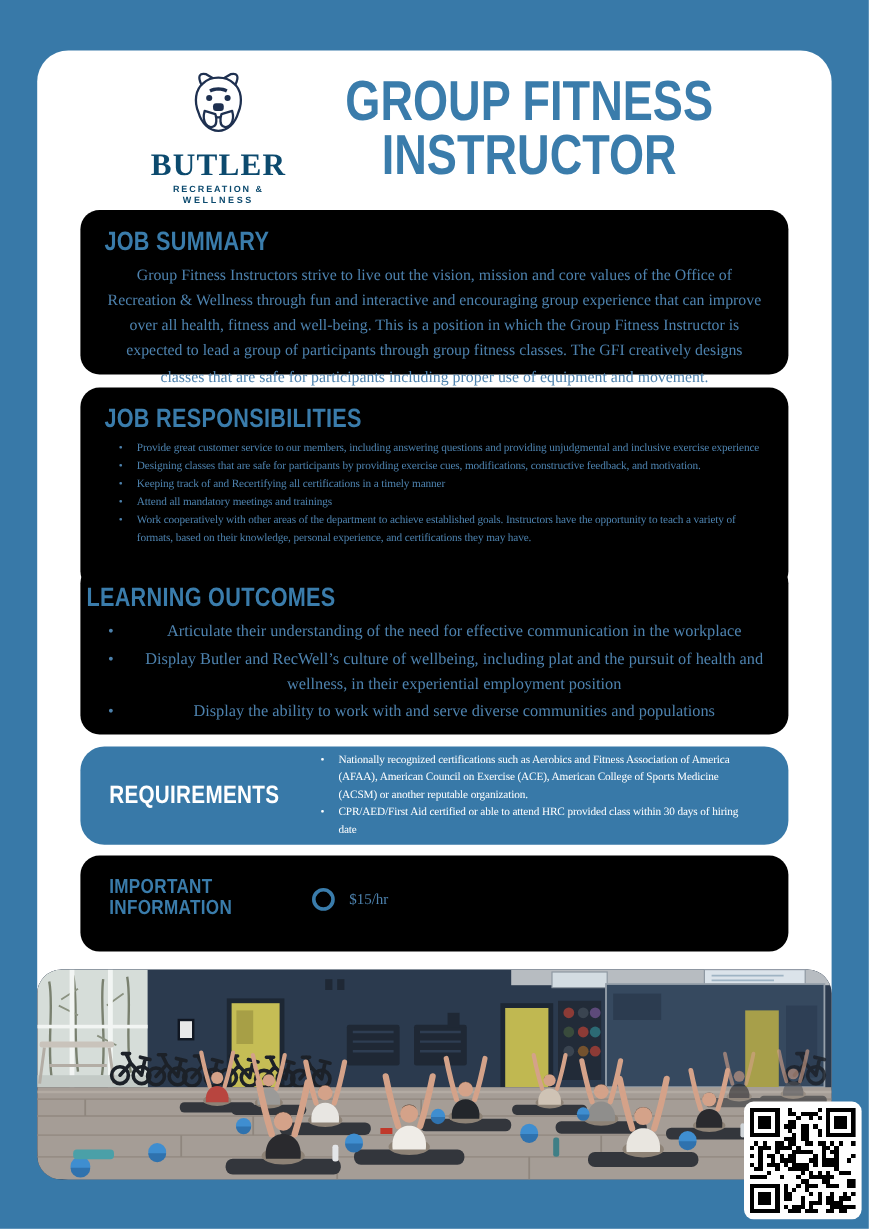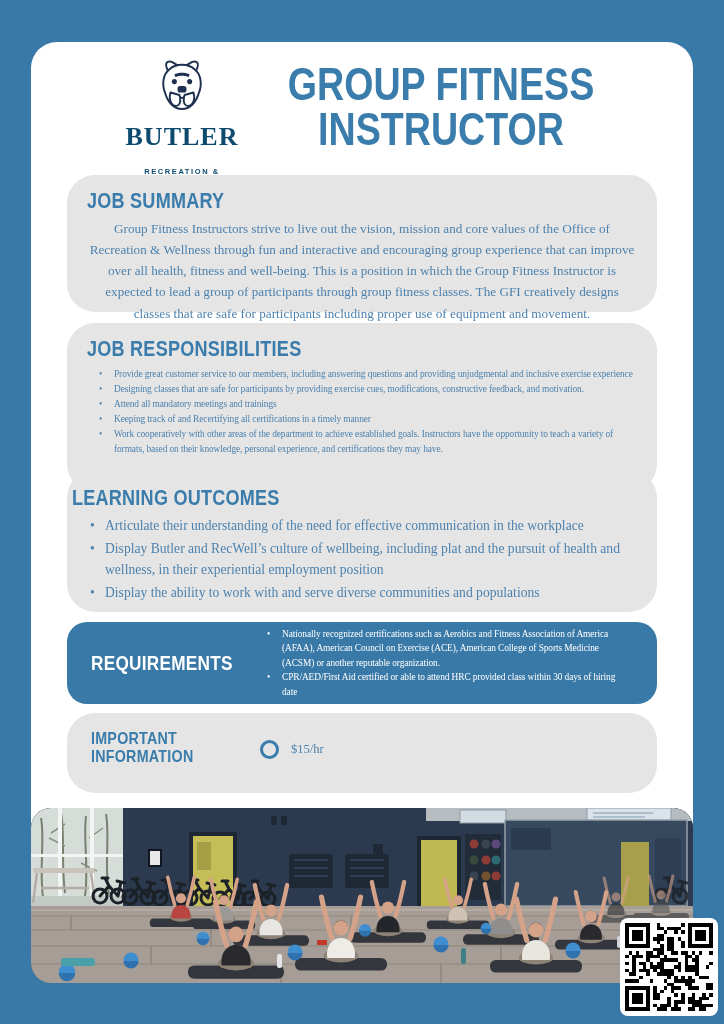--- a/index.html
+++ b/index.html
@@ -14,49 +14,49 @@
   }
   
   .logo{
     position:absolute;left:84px;top:16px;width:134px;text-align:center;color:#0c4a6e;
   }
   .logo .brand{
     font-family:"Liberation Serif",serif;font-weight:700;font-size:26px;
     letter-spacing:1px;line-height:1;margin-top:2px;
   }
   .logo .sub{
-    font-size:7.5px;font-weight:700;letter-spacing:1.6px;line-height:1.25;margin-top:17px;
+    font-size:7.5px;font-weight:700;letter-spacing:1.6px;line-height:1.25;margin-top:2px;
   }
   .logo .sub2{font-size:7.5px;font-weight:700;letter-spacing:2.2px;line-height:1.25;}
   .title{
     position:absolute;left:192px;top:20px;width:436px;text-align:center;color:#3a7cab;
   }
   .title .line{
     display:block;font-weight:800;font-size:47px;line-height:.95;
     transform:scaleX(.8);transform-origin:center;letter-spacing:0px;
   }
   
   .box{
-    position:absolute;left:36px;width:590px;background:#e5e5e5;border-radius:28px;
+    position:absolute;left:36px;width:590px;background:#000000;border-radius:16px;
     box-sizing:border-box;
   }
   .h-cond{
     display:inline-block;font-weight:800;font-size:22px;color:#3a7cab;
     transform:scaleX(.82);transform-origin:left center;letter-spacing:.3px;white-space:nowrap;
   }
   .serif{font-family:"Liberation Serif",serif;color:#4d82ae;}
   .box-summary{top:133px;height:137px;padding:13px 20px;}
   .box-summary p{margin:4px 0 0 0;font-size:13.2px;line-height:1.6;text-align:center;}
   .box-resp{top:281px;height:169px;padding:13px 20px;}
   .box-out{top:428px;height:142px;padding:15px 5px;}
   ul.blts{list-style:none;margin:5px 0 0 0;padding:0 0 0 12px;}
   ul.blts li{position:relative;padding-left:15px;}
   ul.blts li::before{content:"\2022";position:absolute;left:0;top:0;}
   .blts-sm li{font-size:9.4px;line-height:1.6;letter-spacing:-.1px;}
-  .blts-md{padding-left:18px !important;}
+  .blts-md{padding-left:18px !important;text-align:center;}
   .blts-md li{font-size:13.6px;line-height:1.5;margin-bottom:3px;}
   .box-req{
     top:580px;height:82px;background:#3879a8;border-radius:20px;
     display:flex;align-items:center;
   }
   .box-req .req-head{
     width:188px;padding-left:24px;box-sizing:border-box;flex:none;
   }
   .box-req .h-cond{color:#ffffff;font-size:21px;}
   .box-req ul.blts{margin:0;padding-right:26px;}
@@ -124,22 +124,22 @@
   <div class="box box-summary">
     <span class="h-cond">JOB SUMMARY</span>
     <p class="serif">Group Fitness Instructors strive to live out the vision, mission and core values of the Office of Recreation &amp; Wellness through fun and interactive and encouraging group experience that can improve over all health, fitness and well-being. This is a position in which the Group Fitness Instructor is expected to lead a group of participants through group fitness classes. The GFI creatively designs classes that are safe for participants including proper use of equipment and movement.</p>
   </div>
 
   <div class="box box-resp">
     <span class="h-cond">JOB RESPONSIBILITIES</span>
     <ul class="blts blts-sm serif">
       <li>Provide great customer service to our members, including answering questions and providing unjudgmental and inclusive exercise experience</li>
       <li>Designing classes that are safe for participants by providing exercise cues, modifications, constructive feedback, and motivation.</li>
+      <li>Keeping track of and Recertifying all certifications in a timely manner</li>
       <li>Attend all mandatory meetings and trainings</li>
-      <li>Keeping track of and Recertifying all certifications in a timely manner</li>
       <li>Work cooperatively with other areas of the department to achieve established goals. Instructors have the opportunity to teach a variety of formats, based on their knowledge, personal experience, and certifications they may have.</li>
     </ul>
   </div>
 
   <div class="box box-out">
     <span class="h-cond">LEARNING OUTCOMES</span>
     <ul class="blts blts-md serif">
       <li>Articulate their understanding of the need for effective communication in the workplace</li>
       <li>Display Butler and RecWell’s culture of wellbeing, including plat and the pursuit of health and wellness, in their experiential employment position</li>
       <li>Display the ability to work with and serve diverse communities and populations</li>

